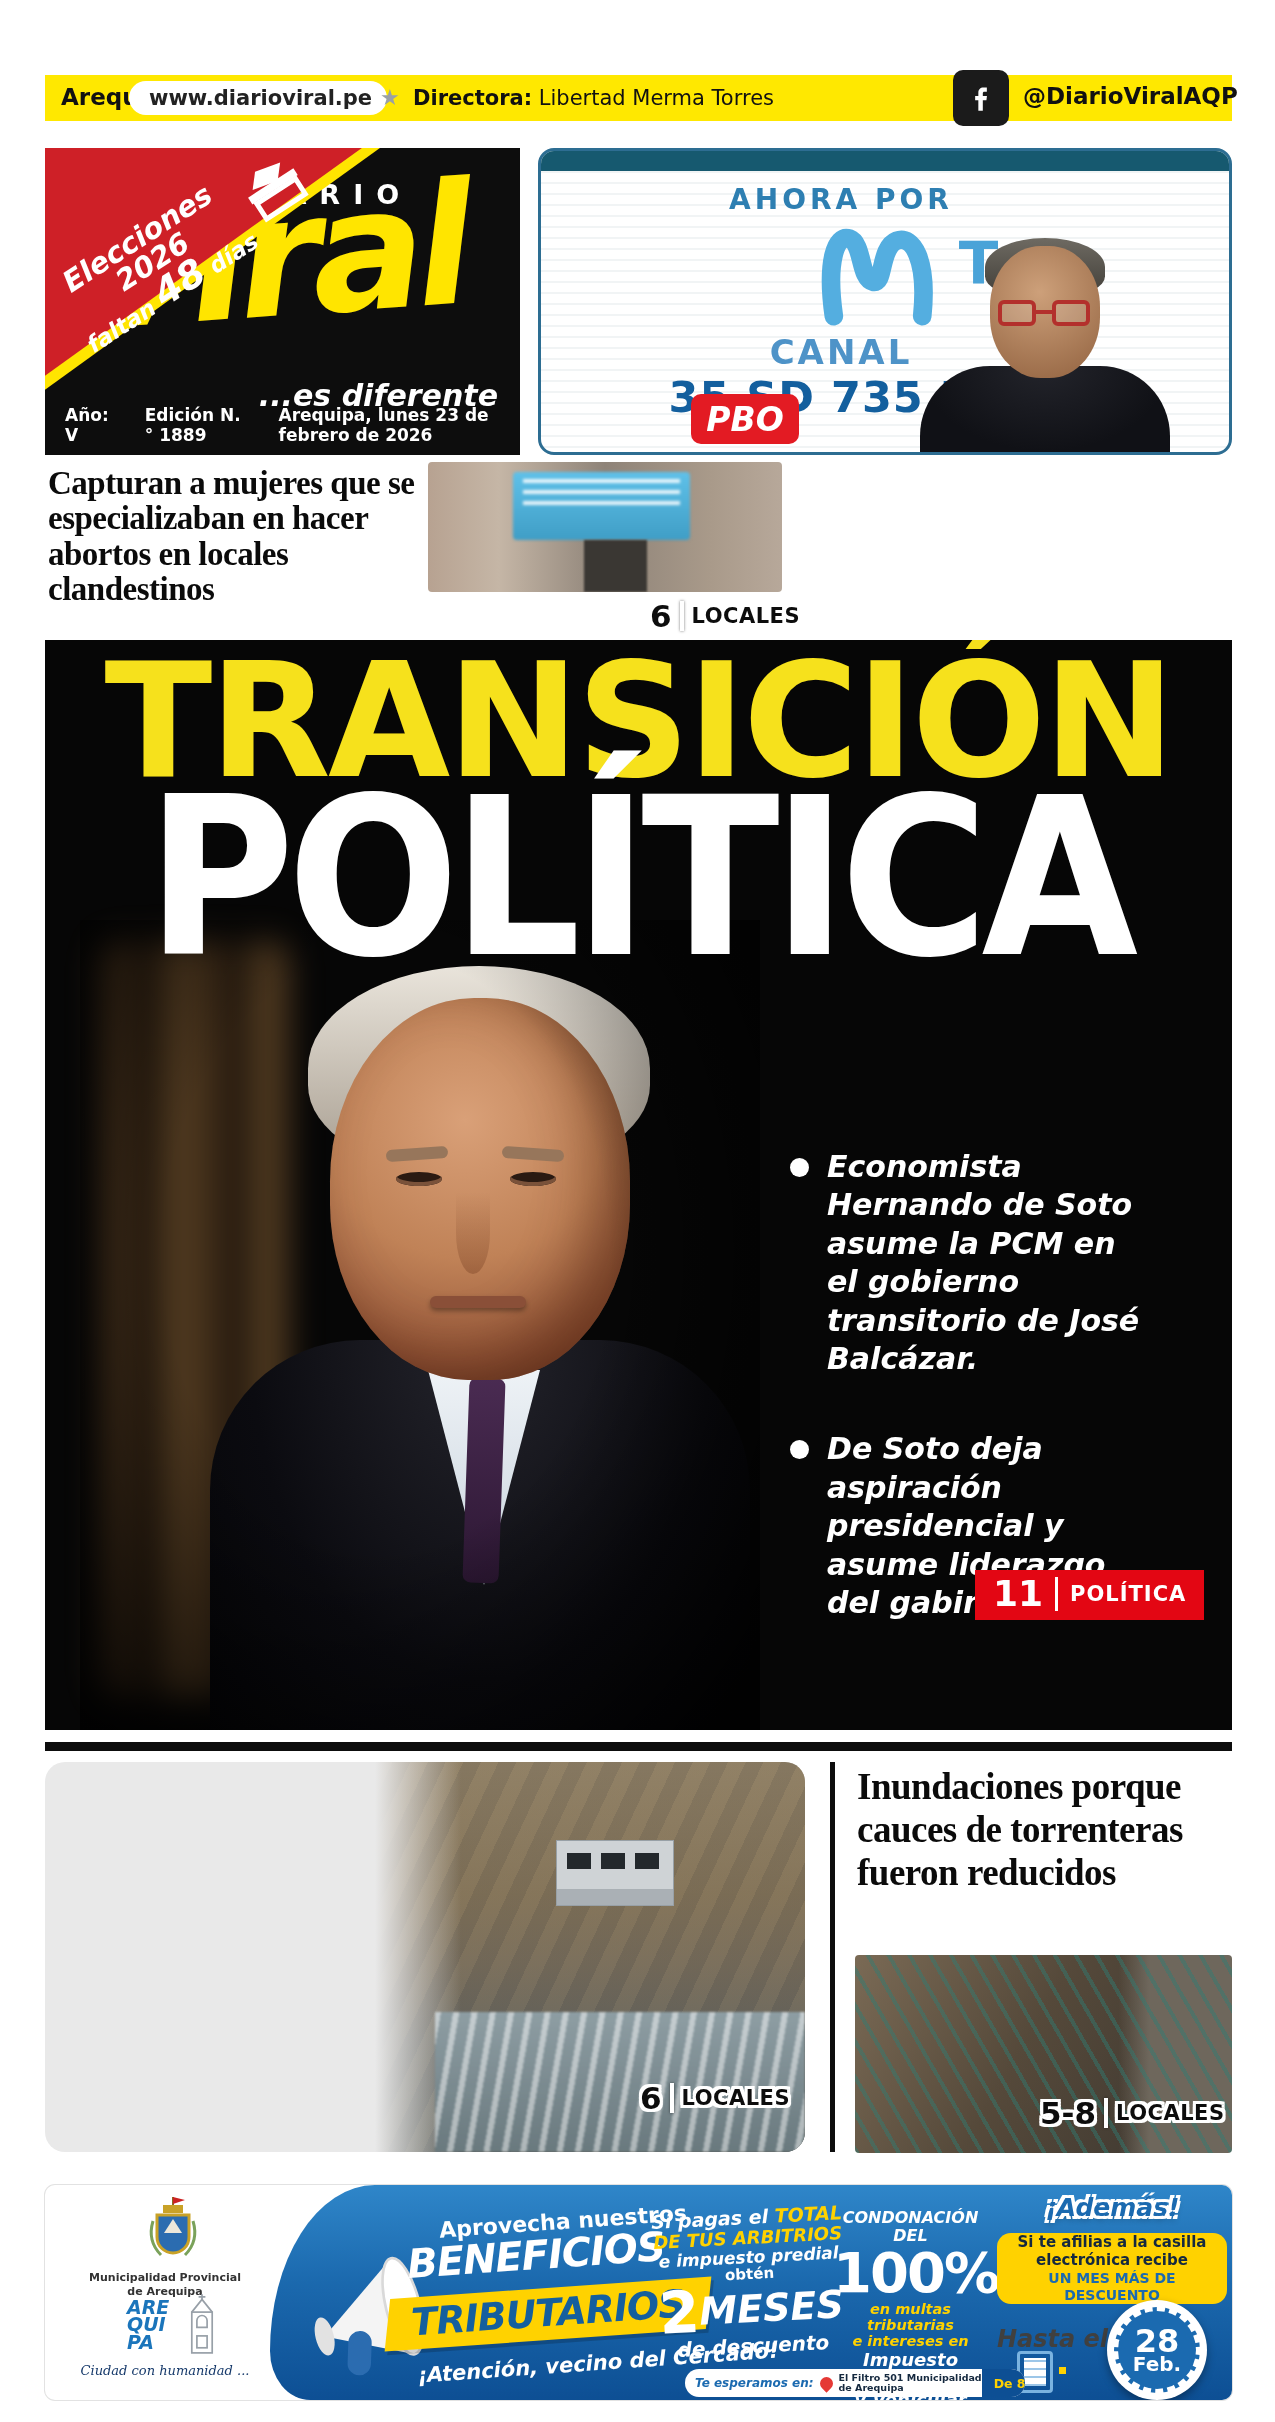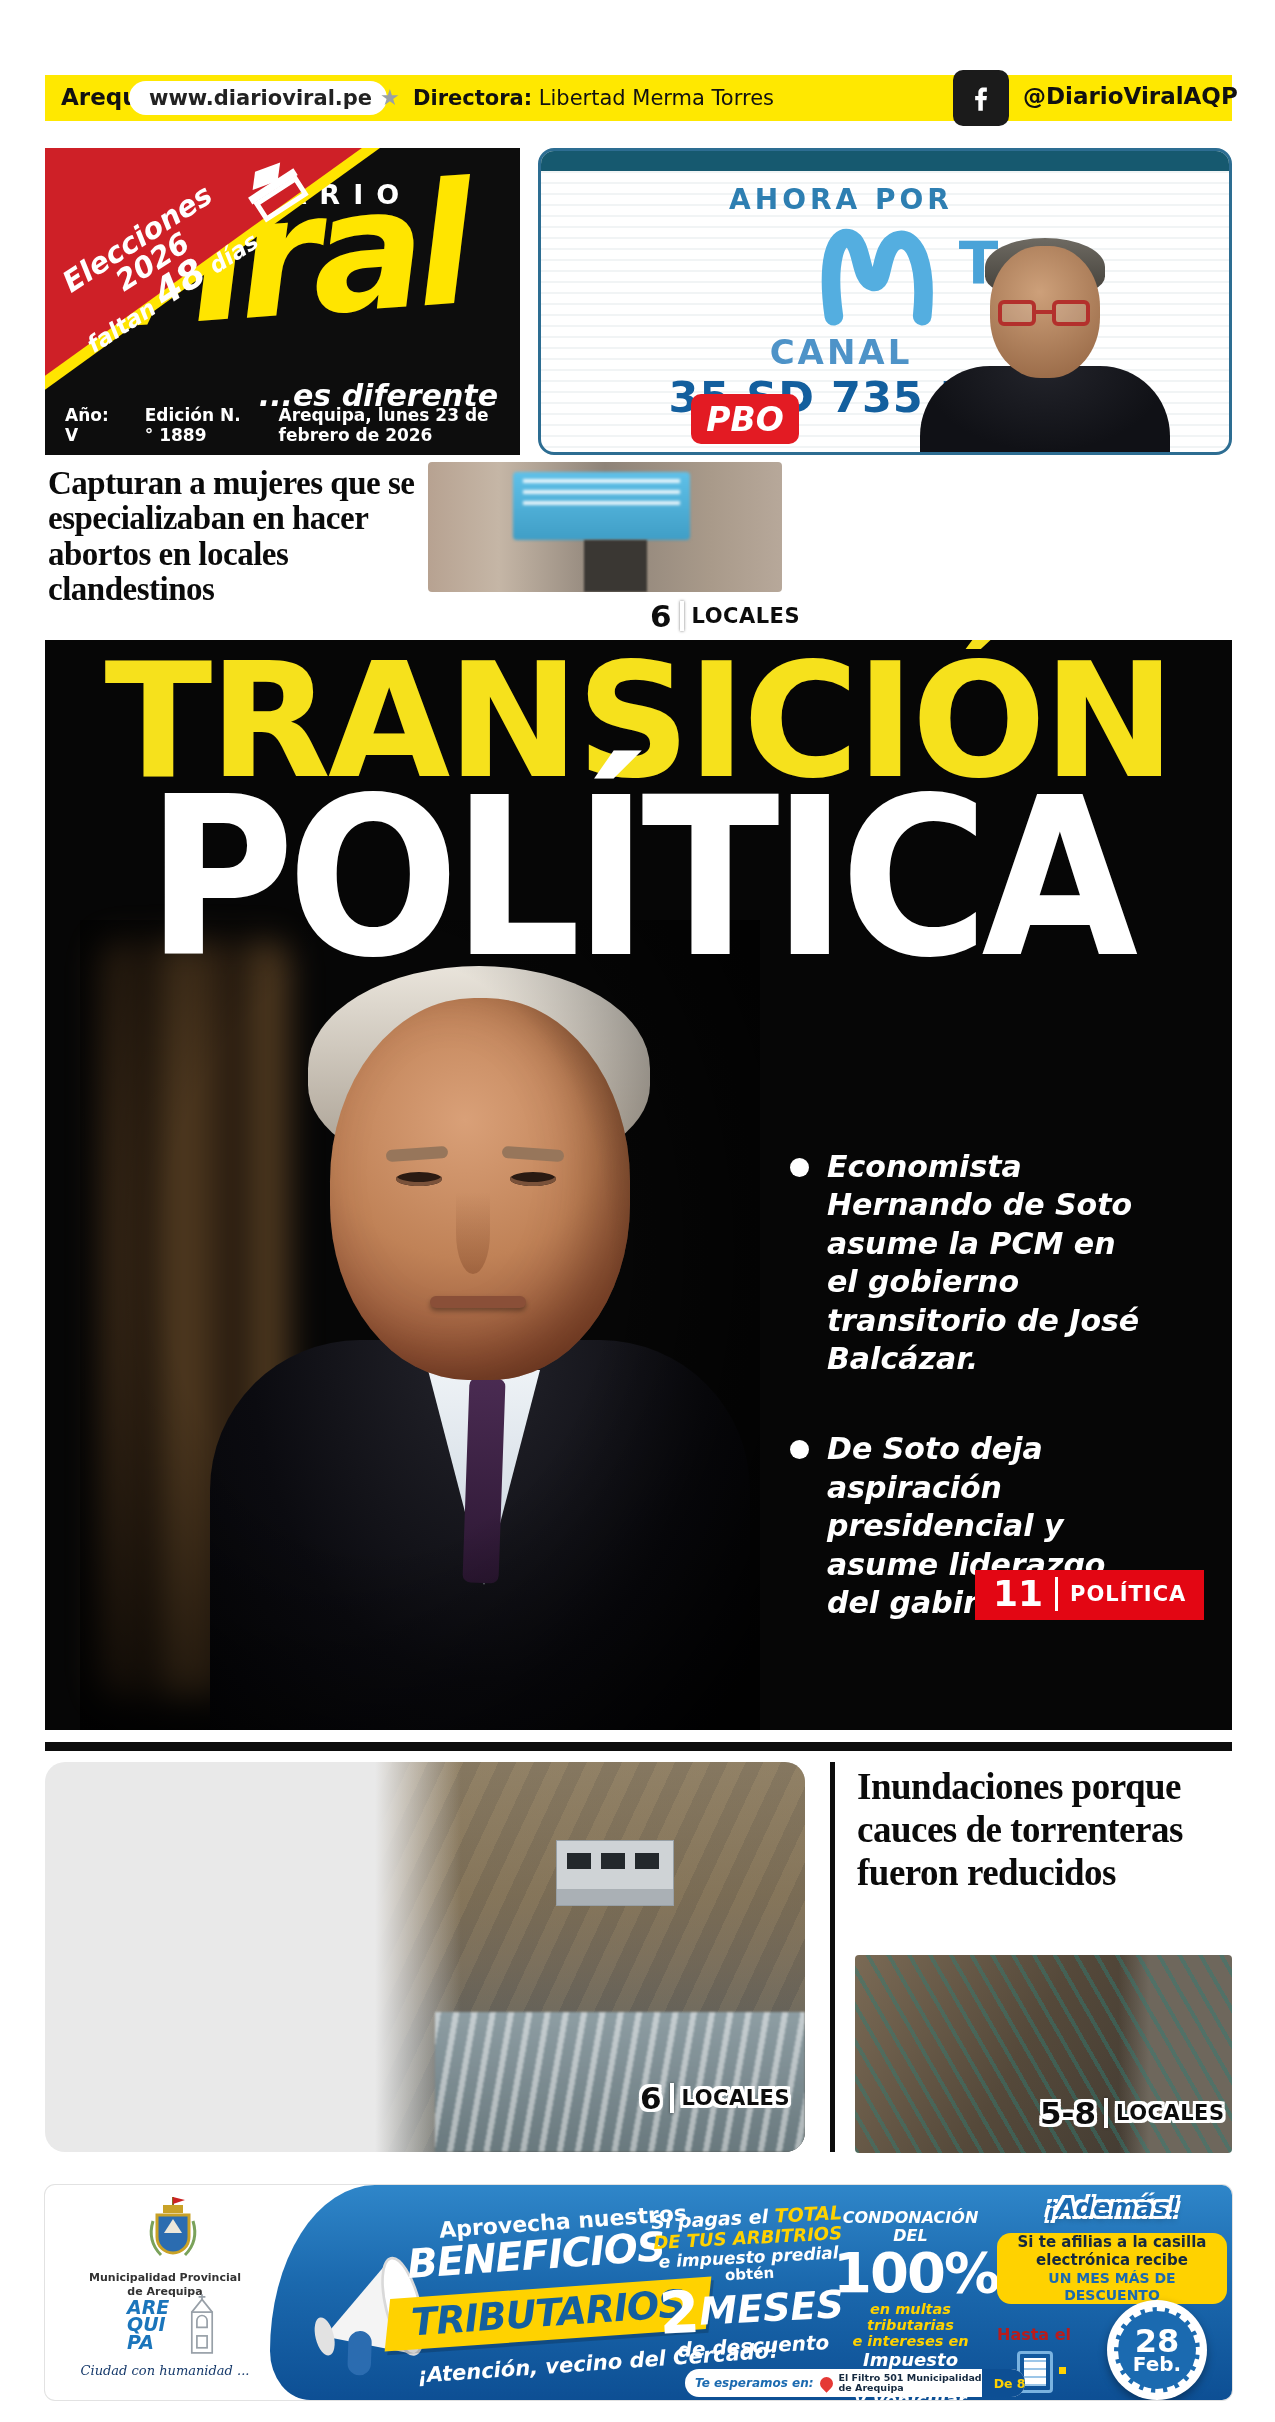--- a/index.html
+++ b/index.html
@@ -188,21 +188,21 @@
   .of2-big { font-size:56px; font-weight:900; line-height:1; letter-spacing:-2px; }
   .of2-l1,.of2-l2 { font-size:14.5px; font-weight:800; font-style:italic; color:#ffd200; }
   .of2-l3,.of2-l4 { font-size:18px; font-weight:900; font-style:italic; }
   .ex-badge { left:950px; top:8px; width:235px; text-align:center; color:#1b6ab0; font-size:25px;
               font-weight:900; font-style:italic;
               text-shadow:-3px -3px 0 #fff,3px -3px 0 #fff,-3px 3px 0 #fff,3px 3px 0 #fff,0 4px 6px rgba(0,0,0,.3); }
   .ex-box { left:952px; top:48px; width:230px; background:#ffd200; border-radius:14px; padding:0 6px;
             text-align:center; line-height:1.22; }
   .ex-l { font-size:15px; font-weight:700; color:#15293f; }
   .ex-hl { font-size:14px; font-weight:900; color:#1b6ab0; }
-  .ex-hasta { left:952px; top:140px; color:#b91c1c; font-size:16px; font-weight:800; }
+  .ex-hasta { left:952px; top:140px; color:#404040; font-size:24px; font-weight:800; font-style:italic; }
   .ex-doc { left:972px; top:166px; width:36px; height:42px; background:#fff; border:3px solid #7ab3e0;
             border-radius:4px; padding:4px;
             background-image:repeating-linear-gradient(180deg,rgba(0,0,0,0) 0 6px,#9cc6e8 6px 8px);
             background-clip:content-box; }
   .ex-sq1 { left:960px; top:196px; width:9px; height:9px; background:#ffd200; }
   .ex-sq2 { left:1014px; top:182px; width:7px; height:7px; background:#ffd200; }
   .seal { left:1062px; top:115px; width:100px; height:100px; border-radius:50%; background:#fff;
           display:flex; align-items:center; justify-content:center; box-shadow:0 4px 8px rgba(0,0,0,.35); }
   .seal-in { width:86px; height:86px; border-radius:50%; background:#1b6ab0; border:4px dashed #fff;
              display:flex; flex-direction:column; align-items:center; justify-content:center;

